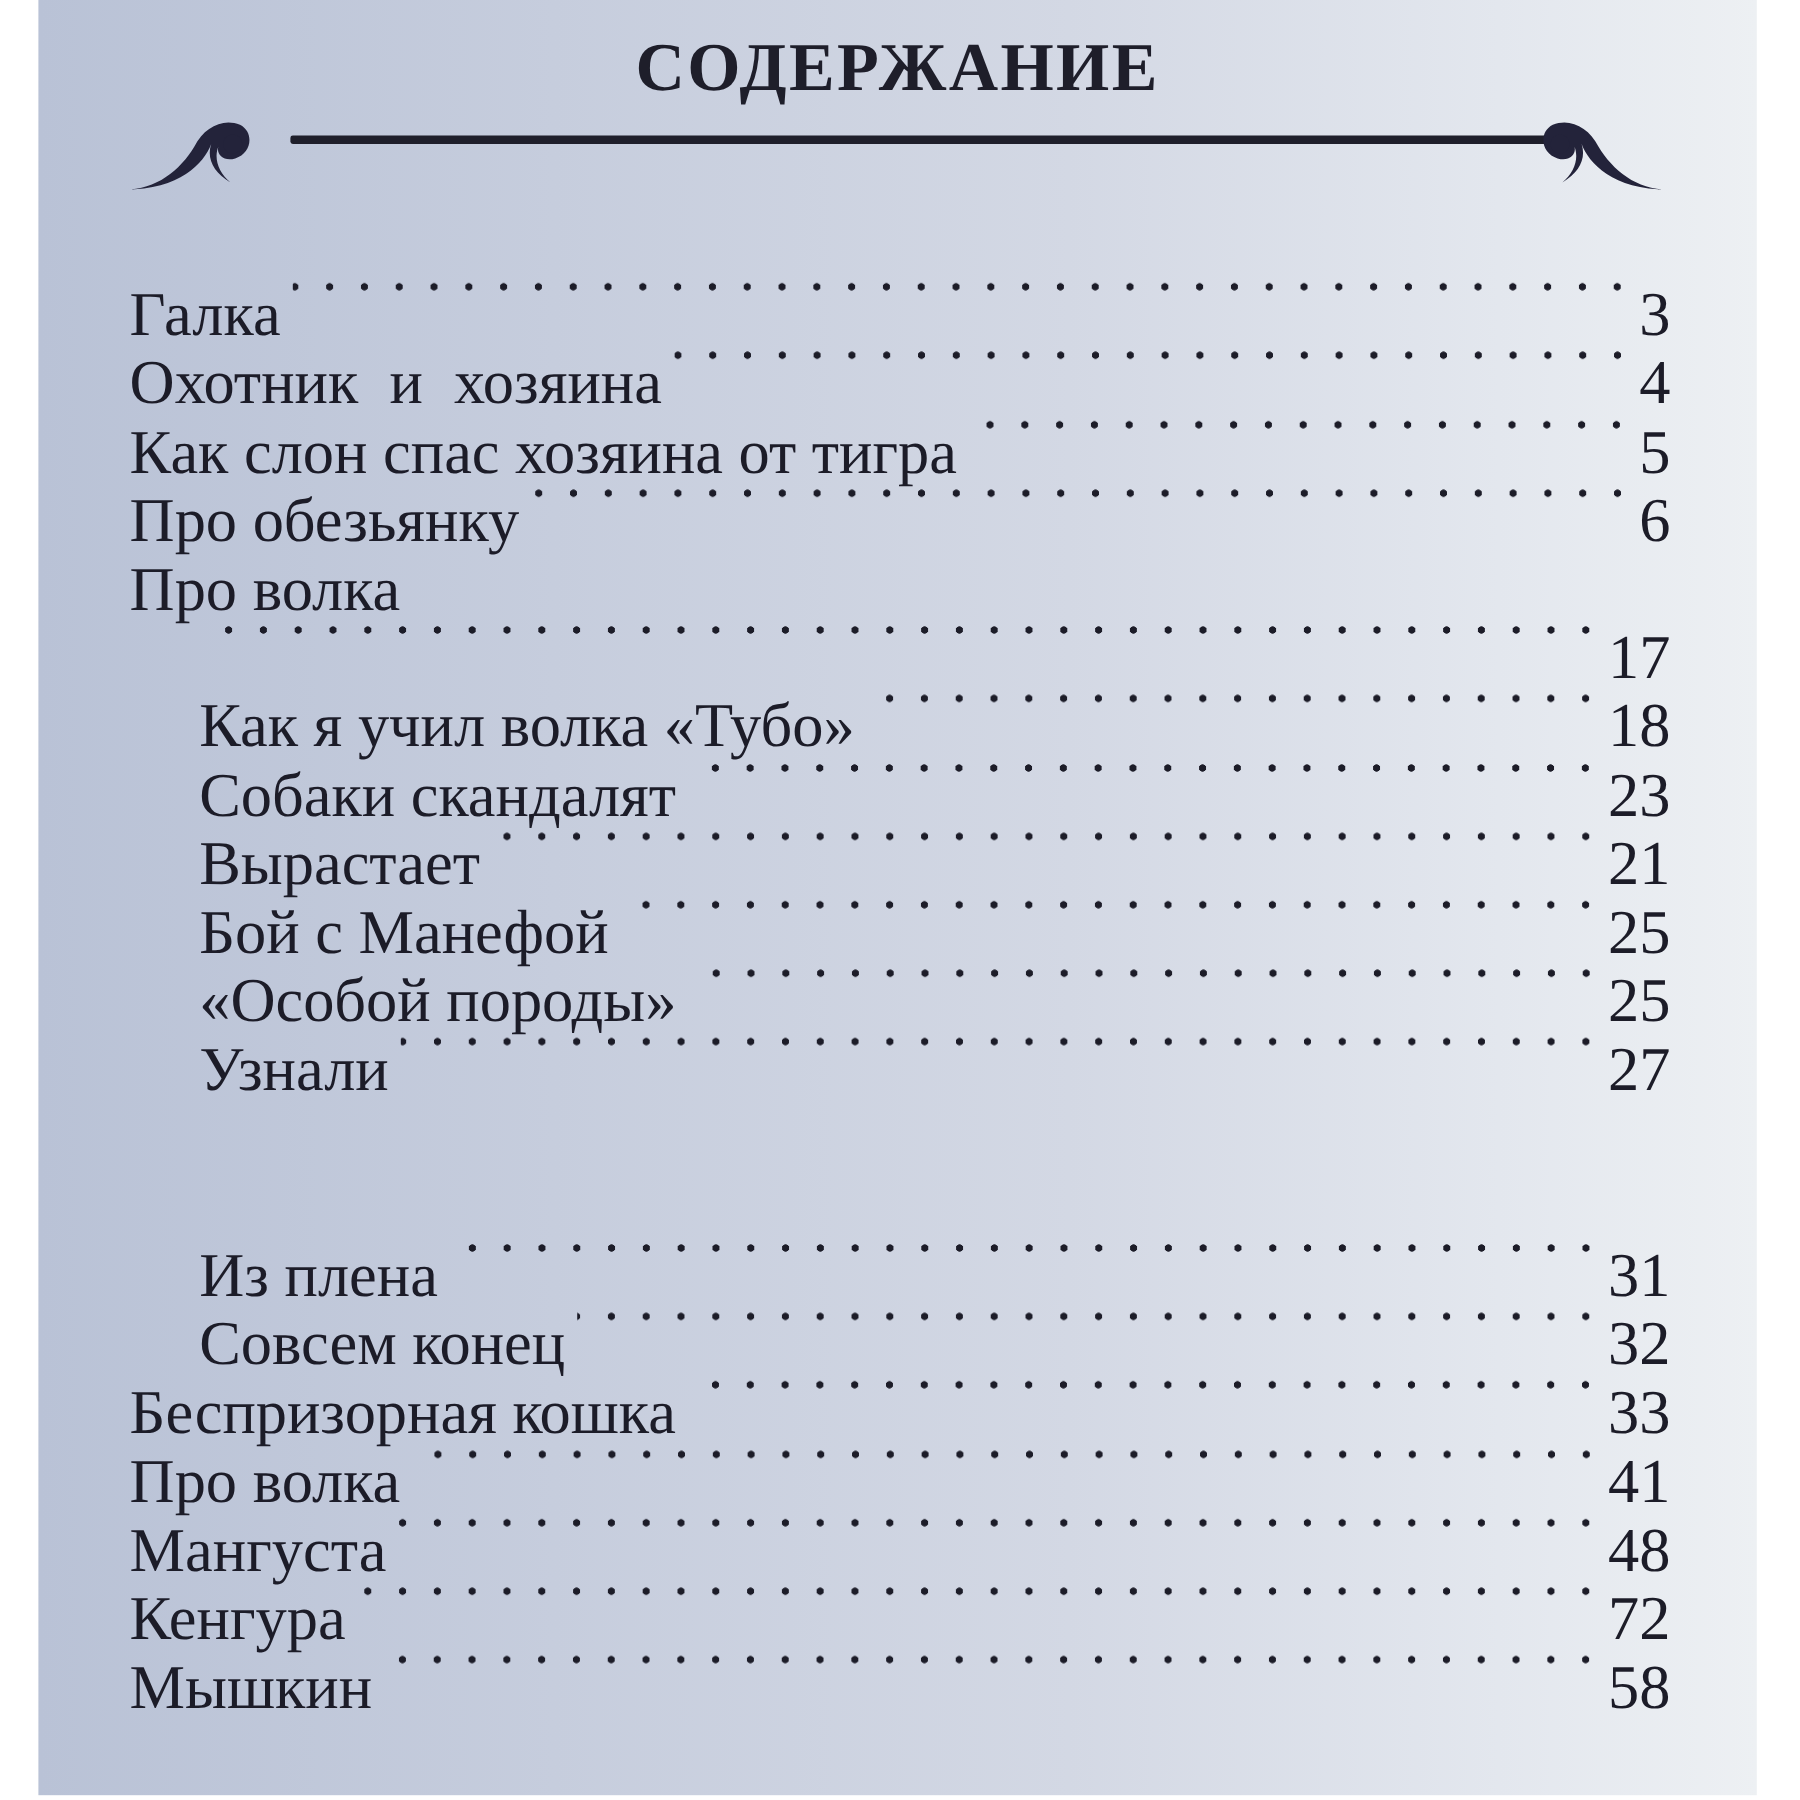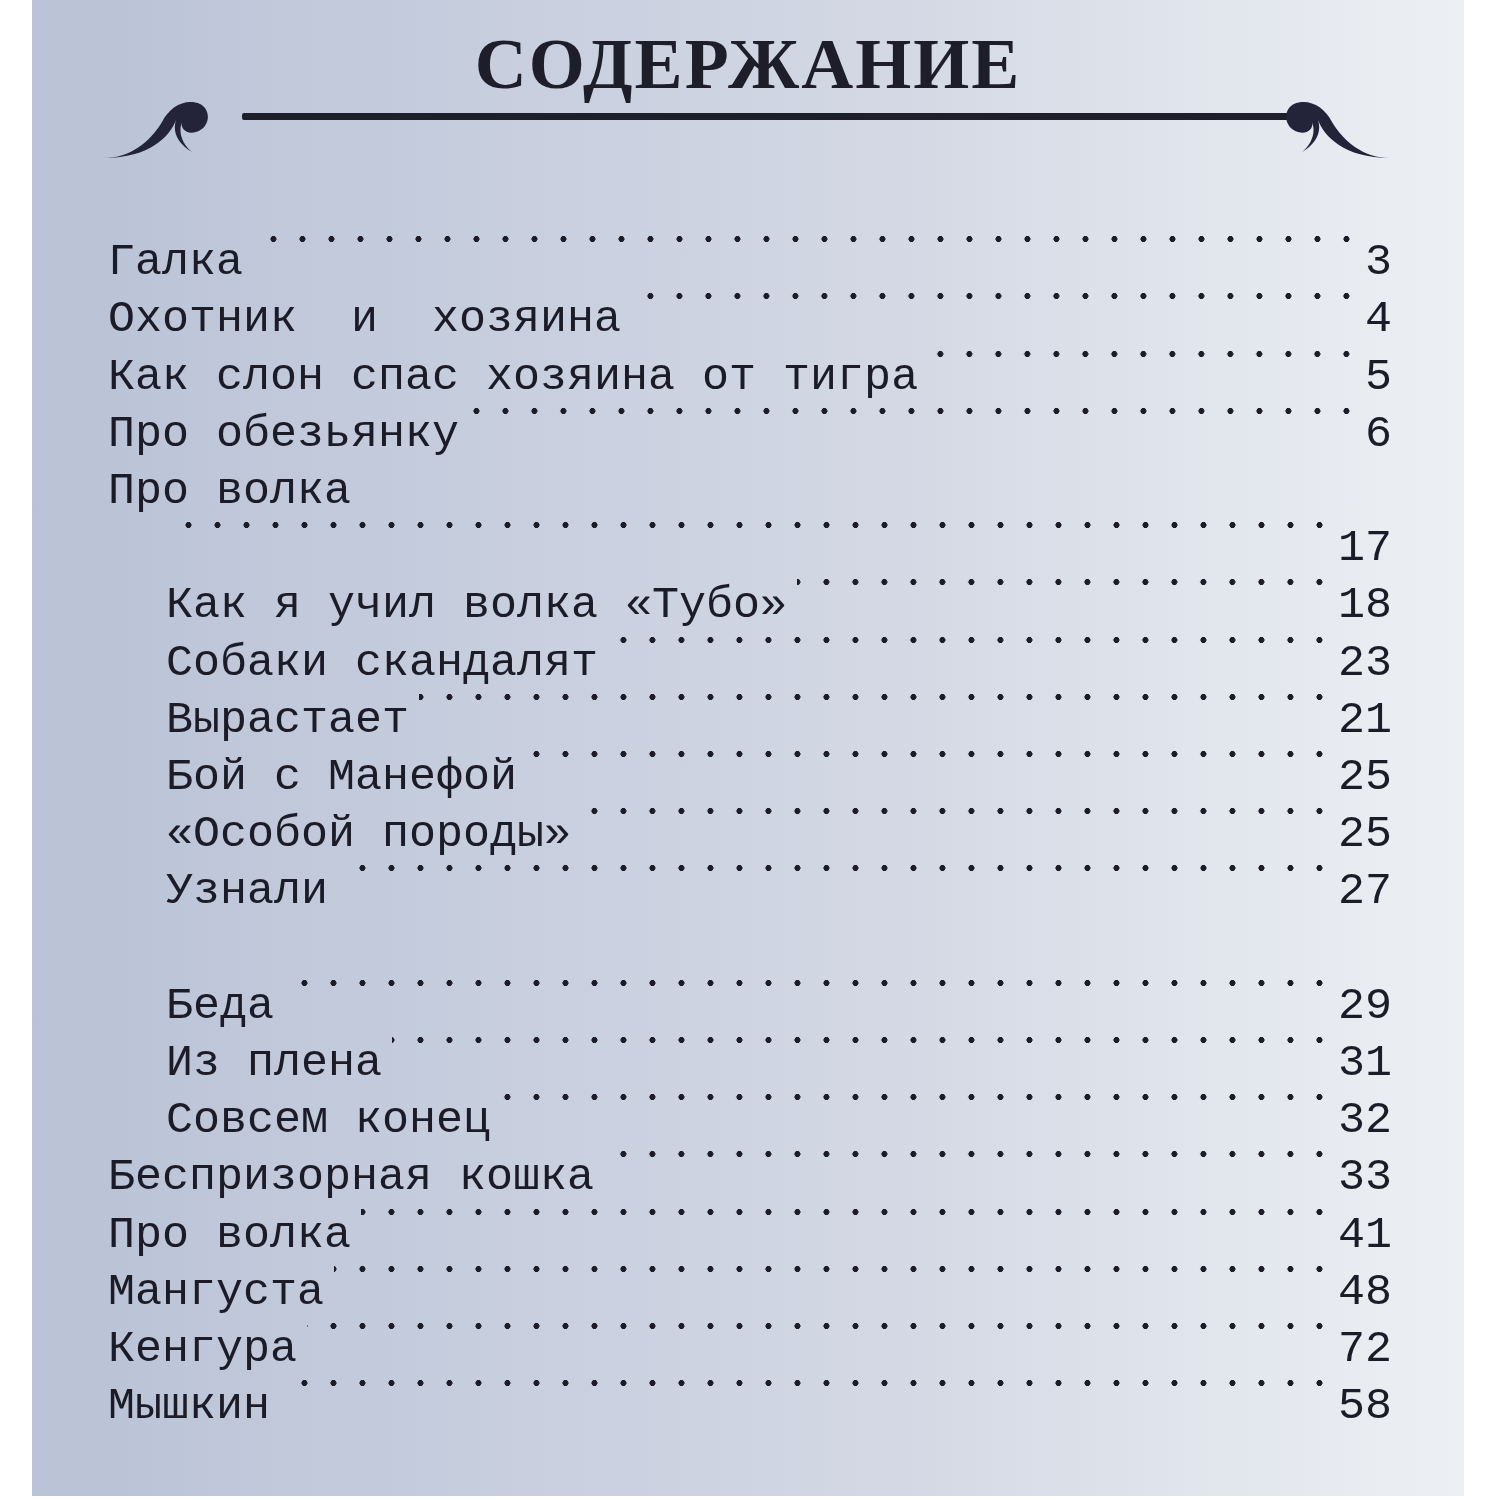--- a/index.html
+++ b/index.html
@@ -9,36 +9,36 @@
     font-family: "DejaVu Serif", "Liberation Serif", serif;
   }
   .page {
     position: absolute; left: 32px; top: 0; width: 1432px; height: 1496px;
     background: linear-gradient(90deg, #b9c2d6 0%, #c6cddd 30%, #d3d8e4 60%, #e3e7ee 85%, #edf0f3 100%);
     overflow: hidden;
   }
   .title {
     position: absolute; left: 0; width: 1432px; top: 28px;
     text-align: center; font-family: "Liberation Serif", serif;
-    font-weight: bold; font-size: 72px; letter-spacing: 2px;
+    font-weight: bold; font-size: 57px; letter-spacing: 2px;
     color: #1e1e2a; line-height: 1;
     transform: scaleX(1.0);
   }
   .rule {
     position: absolute; left: 210px; top: 113px; width: 1050px; height: 7px;
     background: #1f1f2b; border-radius: 2px;
   }
   .flourish { position: absolute; top: 92px; width: 110px; height: 72px; }
   .flourish.left { left: 68px; }
   .flourish.right { left: 1252px; }
   .toc { position: absolute; left: 0; top: 0; width: 1432px; height: 1496px; }
   .row {
     position: absolute; left: 76px; width: 1284px; height: 58px;
     display: flex; align-items: flex-end;
-    font-family: Liberation Mono, monospace; font-size: 45px; color: #1c1c28;
+    font-family: Liberation Serif, serif; font-size: 52px; color: #1c1c28;
     line-height: 58px;
   }
   .row.sub { left: 134px; width: 1226px; }
   .row .label { white-space: pre; flex: 0 0 auto; }
   .row .leader {
     flex: 1 1 auto; margin: 0 4px 0 10px; height: 10px; align-self: baseline;
     background-image: radial-gradient(circle, #1c1c28 2.8px, transparent 3.3px);
     background-size: 29px 10px; background-repeat: repeat-x; background-position: right center;
   }
   .row .page-num { flex: 0 0 auto; text-align: right; }
@@ -123,25 +123,20 @@
     <div class="row sub" style="top:806px">
       <span class="label">«Особой породы»</span>
       <span class="leader"></span>
       <span class="page-num">25</span>
     </div>
     <div class="row sub" style="top:863px">
       <span class="label">Узнали</span>
       <span class="leader"></span>
       <span class="page-num">27</span>
     </div>
-    <div class="row sub" style="top:978px">
-      <span class="label">Беда</span>
-      <span class="leader"></span>
-      <span class="page-num">29</span>
-    </div>
     <div class="row sub" style="top:1035px">
       <span class="label">Из плена</span>
       <span class="leader"></span>
       <span class="page-num">31</span>
     </div>
     <div class="row sub" style="top:1092px">
       <span class="label">Совсем конец</span>
       <span class="leader"></span>
       <span class="page-num">32</span>
     </div>

